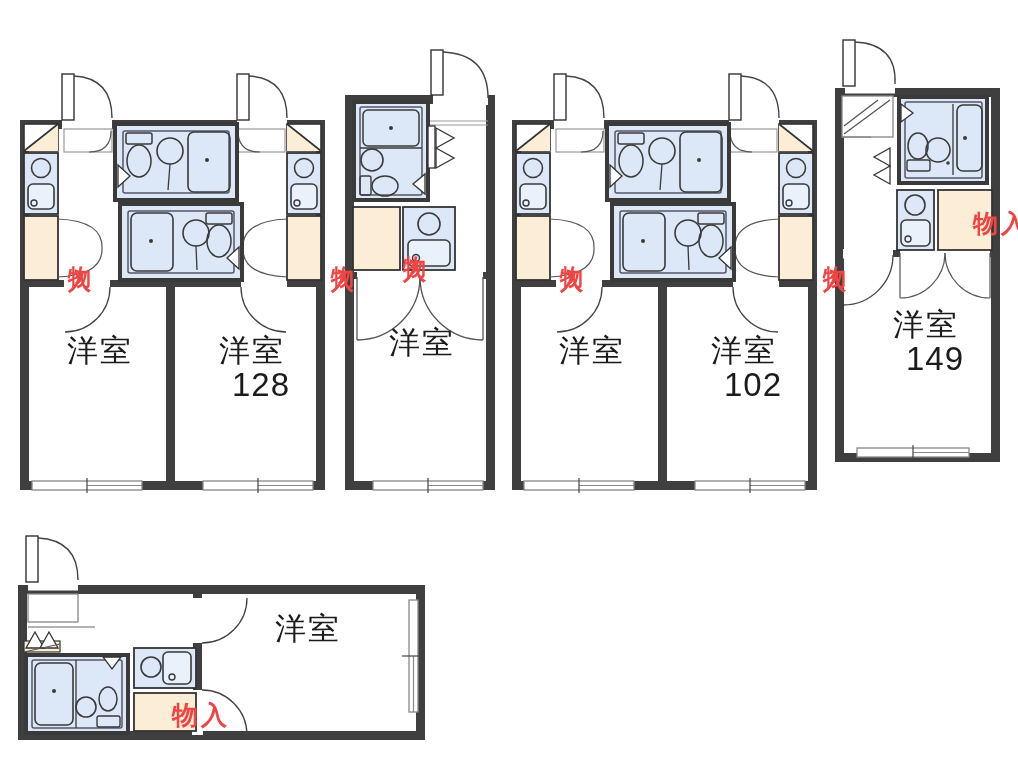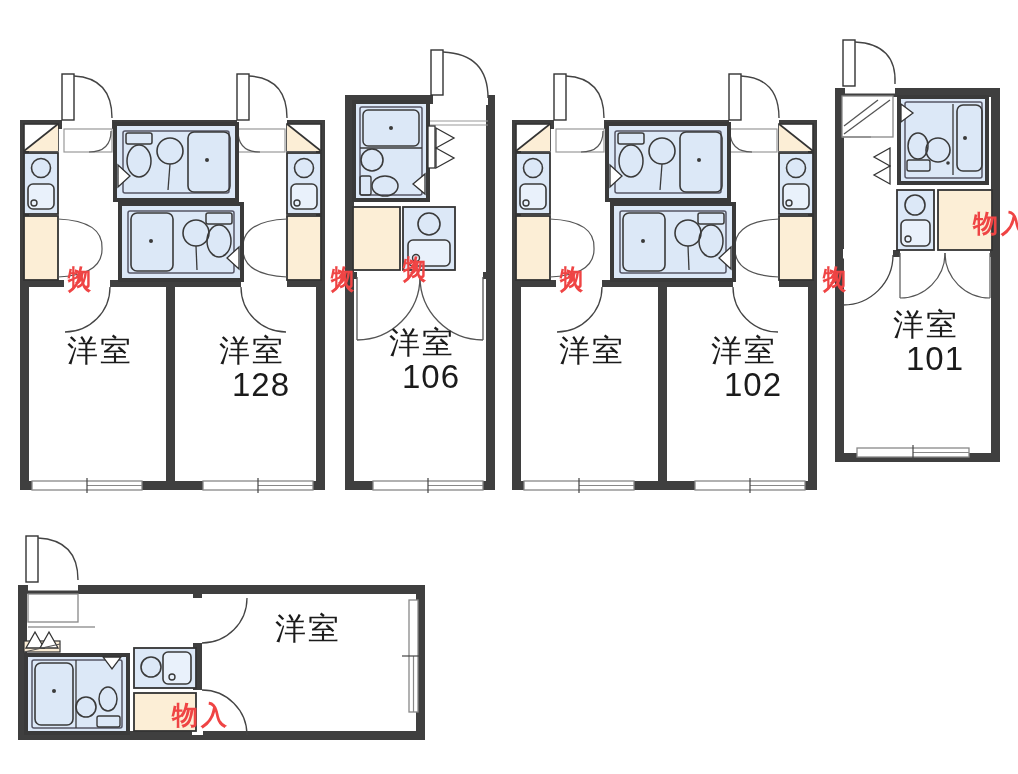--- a/index.html
+++ b/index.html
@@ -281,24 +281,24 @@
     <g>
       <rect x="409" y="600" width="9" height="112" fill="#fff" stroke="#888" stroke-width="1.3"></rect>
       <line x1="413.5" y1="656" x2="413.5" y2="712" stroke="#888" stroke-width="1.2"></line>
       <line x1="402" y1="656" x2="421" y2="656" stroke="#444" stroke-width="1.2"></line>
     </g>
   </g>
 </svg>
 
 <div class="room-label" style="left:25px;top:334px"><span>洋室</span></div>
 <div class="room-label" style="left:177px;top:334px"><span>洋室</span><span class="num">128</span></div>
-<div class="room-label" style="left:347px;top:326px"><span>洋室</span><span class="num">106</span></div>
+<div class="room-label" style="left:347px;top:326px"><span>洋室</span></div>
 <div class="room-label" style="left:517px;top:334px"><span>洋室</span></div>
 <div class="room-label" style="left:669px;top:334px"><span>洋室</span><span class="num">102</span></div>
-<div class="room-label" style="left:851px;top:308px"><span>洋室</span><span class="num">101</span></div>
+<div class="room-label" style="left:851px;top:308px"><span>洋室</span><span class="num">149</span></div>
 <div class="room-label" style="left:233px;top:612px"><span>洋室</span></div>
 
 <div class="storage-label vertical" style="left:29px;top:220px">物入</div>
 <div class="storage-label vertical" style="left:292px;top:220px">物入</div>
 <div class="storage-label vertical" style="left:364px;top:210px">物入</div>
 <div class="storage-label vertical" style="left:521px;top:220px">物入</div>
 <div class="storage-label vertical" style="left:784px;top:220px">物入</div>
 <div class="storage-label horizontal" style="left:934px;top:207px;width:62px">物入</div>
 <div class="storage-label horizontal" style="left:134px;top:698px;width:62px;font-size:26px">物入</div>
 

